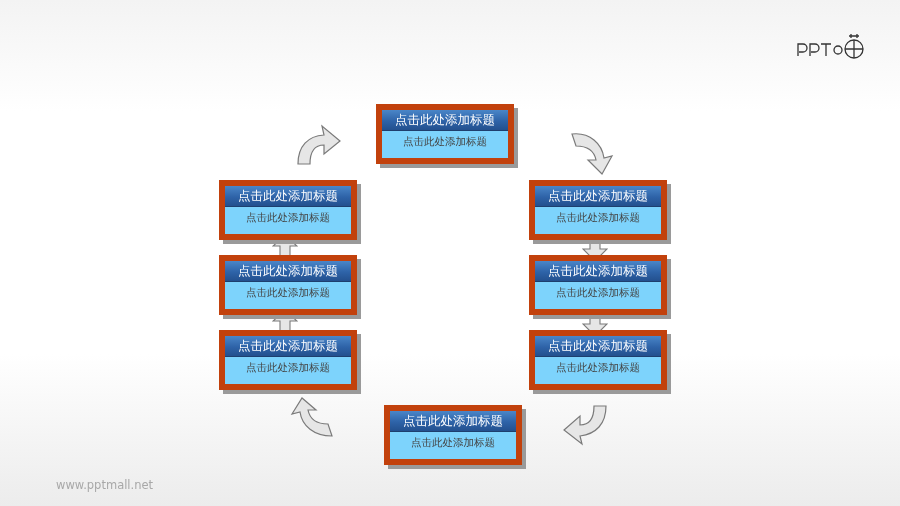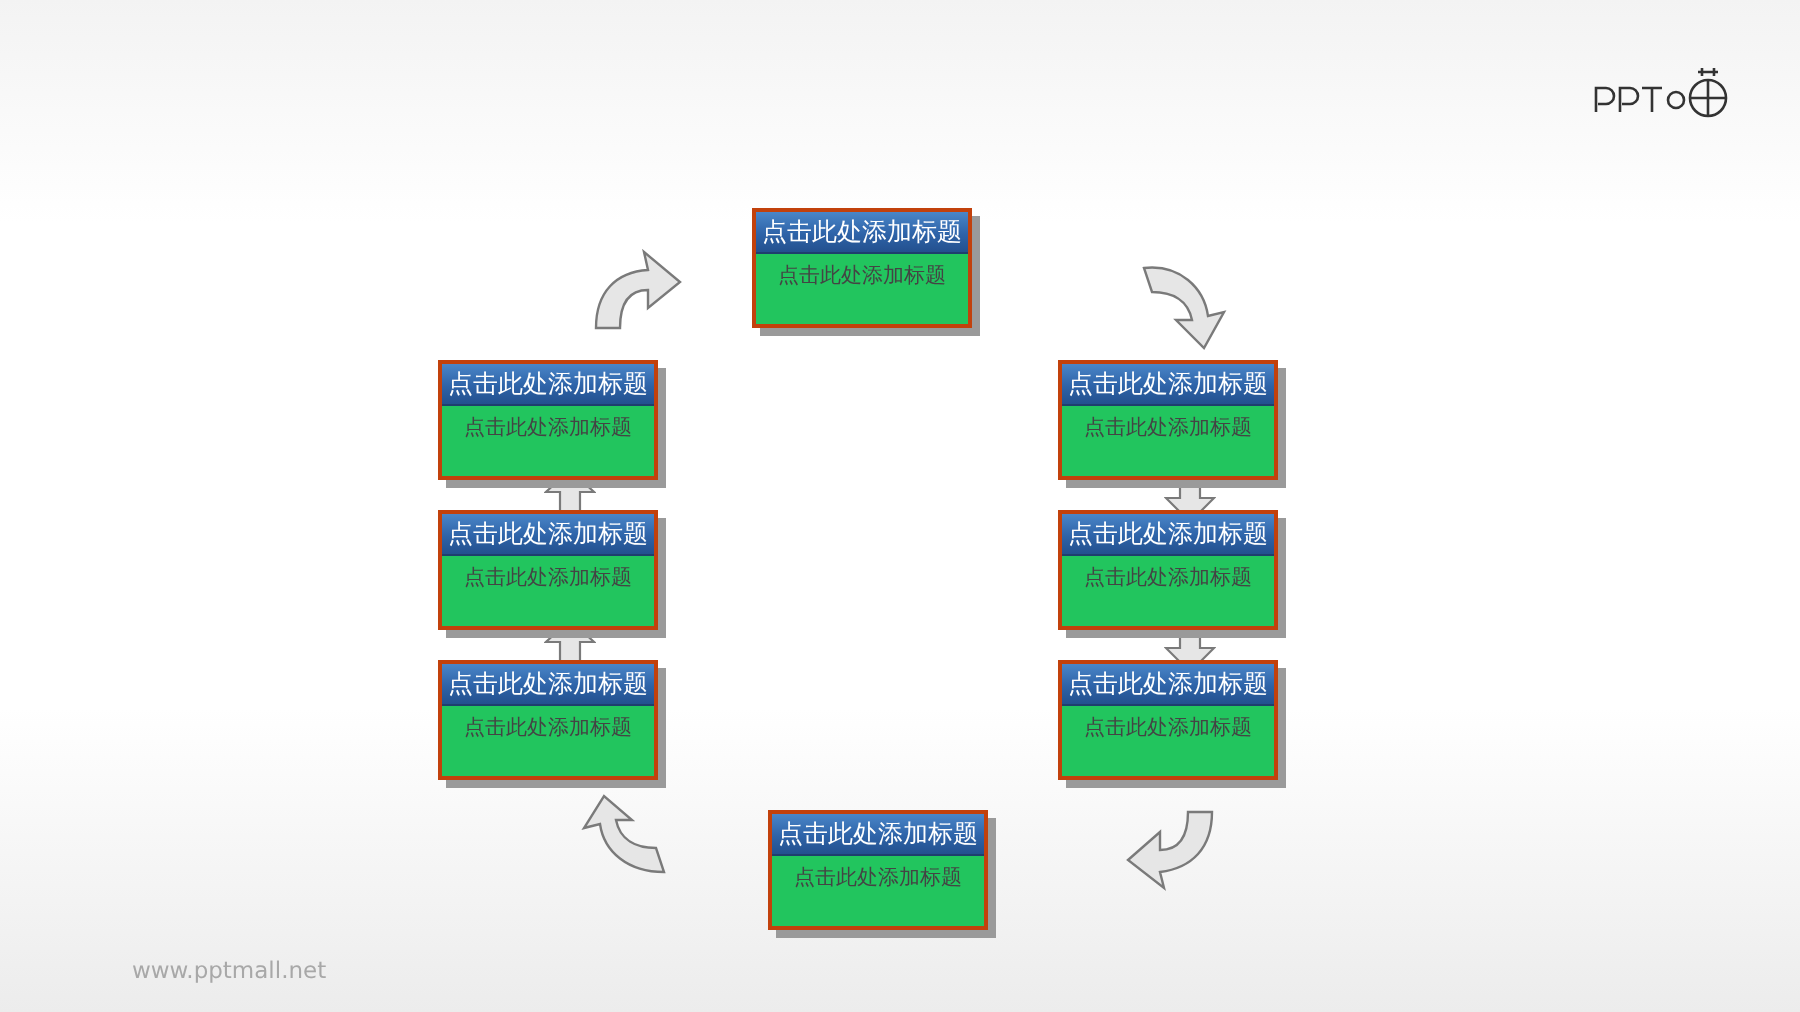--- a/index.html
+++ b/index.html
@@ -2,36 +2,36 @@
 <html><head>
 <meta charset="utf-8">
 <style>
   html, body { margin:0; padding:0; }
   body {
     width:900px; height:506px; position:relative; overflow:hidden;
     background: linear-gradient(180deg, #f3f3f3 0%, #ffffff 22%, #ffffff 70%, #ececec 100%);
     font-family: "DejaVu Sans", "Liberation Sans", sans-serif;
   }
   .box {
-    position:absolute; width:110px; height:60px;
-    background:#22c55e; border:2px solid #c2410c;
+    position:absolute; width:138px; height:60px;
+    background:#7dd3fc; border:6px solid #c2410c;
     box-shadow: 4px 4px 0 #9a9a9a;
     box-sizing:border-box;
   }
   .box .hdr {
     height:20px; line-height:20px; text-align:center;
     background: linear-gradient(180deg, #4a86c8 0%, #2e63a8 55%, #23508e 100%);
     color:#ffffff; font-size:12.5px; border-bottom:1px solid #1e3f6e;
   }
   .box .sub {
     text-align:center; font-size:10.5px; color:#444; padding-top:4px;
   }
   .arrow { position:absolute; }
   .logo { position:absolute; left:796px; top:30px; }
-  .footer { position:absolute; left:66px; top:478px; font-size:11.5px; color:#a8a8a8; }
+  .footer { position:absolute; left:56px; top:478px; font-size:11.5px; color:#a8a8a8; }
 </style>
 </head>
 <body>
 
 <div class="logo">
   <svg width="74" height="34" viewBox="0 0 74 34">
     <g fill="none" stroke="#333" stroke-width="1.3">
       <path d="M2 26 V14 h5 a4 4 0 0 1 0 8 H3"></path>
       <path d="M14 26 V14 h5 a4 4 0 0 1 0 8 H15"></path>
       <path d="M25 14 h10 M30 14 V26"></path>

